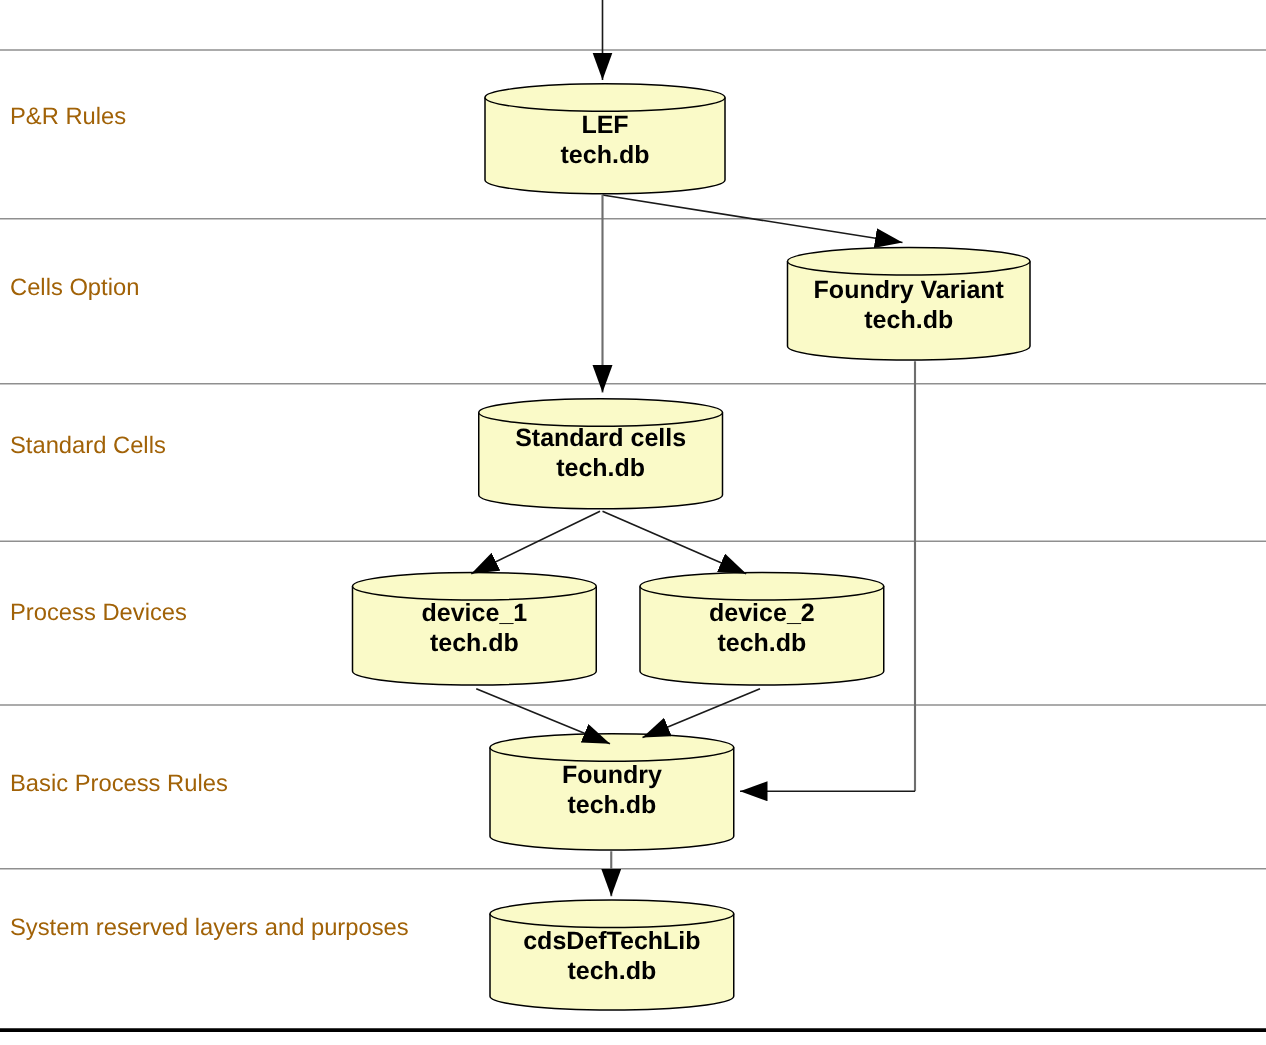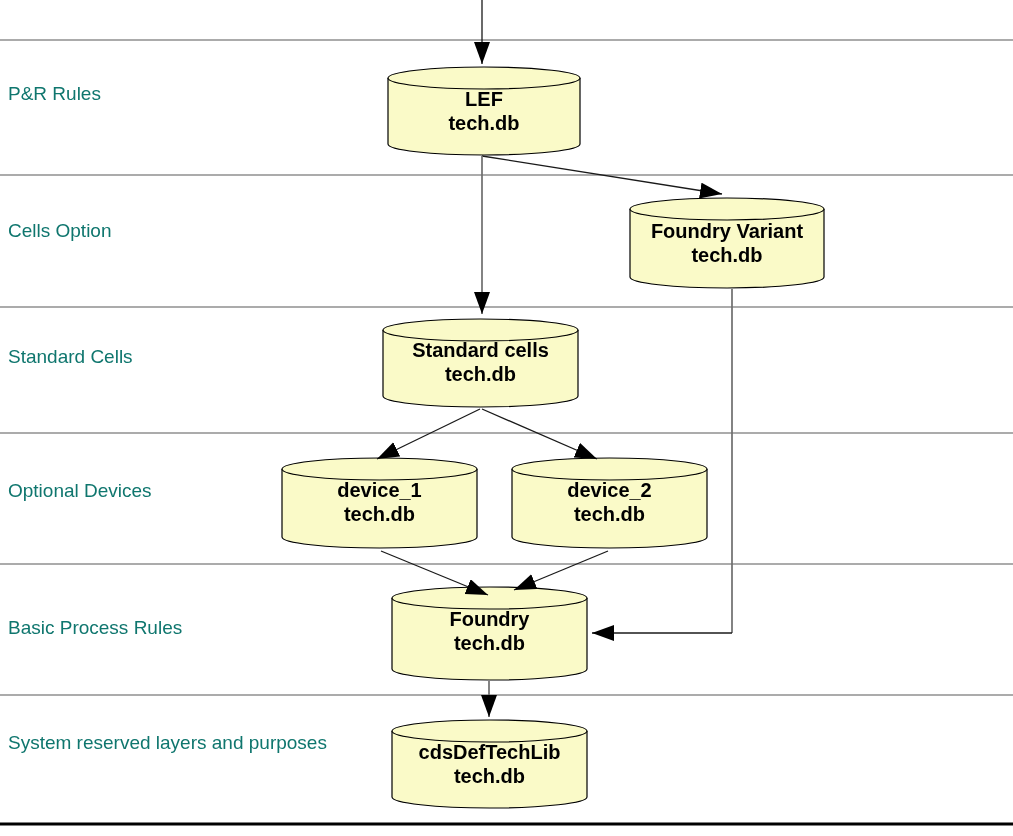--- a/index.html
+++ b/index.html
@@ -29,21 +29,21 @@
     font-size: 20px; font-weight: bold; fill: #000000;
     text-anchor: middle;
   }
 
   
   .row-label {
     position: absolute;
     left: 8px;
     font-size: 19px;
     line-height: 23px;
-    color: #0f766e;
+    color: #a16207;
     white-space: nowrap;
     text-align: right;
   }
   .rl-1 { top: 82px; }
   .rl-2 { top: 219px; }
   .rl-3 { top: 345px; }
   .rl-4 { top: 479px; }
   .rl-5 { top: 616px; }
   .rl-6 { top: 731px; }
 </style>
@@ -130,17 +130,17 @@
 
     <line class="conn-v" x1="732" y1="289" x2="732" y2="633"></line>
     <line class="conn" x1="732" y1="633" x2="592" y2="633" marker-end="url(#arrow)"></line>
 
     <line class="conn-v" x1="489" y1="681" x2="489" y2="717" marker-end="url(#arrow)"></line>
   </svg>
 
   <div class="row-label rl-1">P&amp;R Rules</div>
   <div class="row-label rl-2">Cells Option</div>
   <div class="row-label rl-3">Standard Cells</div>
-  <div class="row-label rl-4">Optional Devices</div>
+  <div class="row-label rl-4">Process Devices</div>
   <div class="row-label rl-6">System reserved layers and purposes</div>
   <div class="row-label rl-5">Basic Process Rules</div>
 
 </div>
 
 </body></html>

